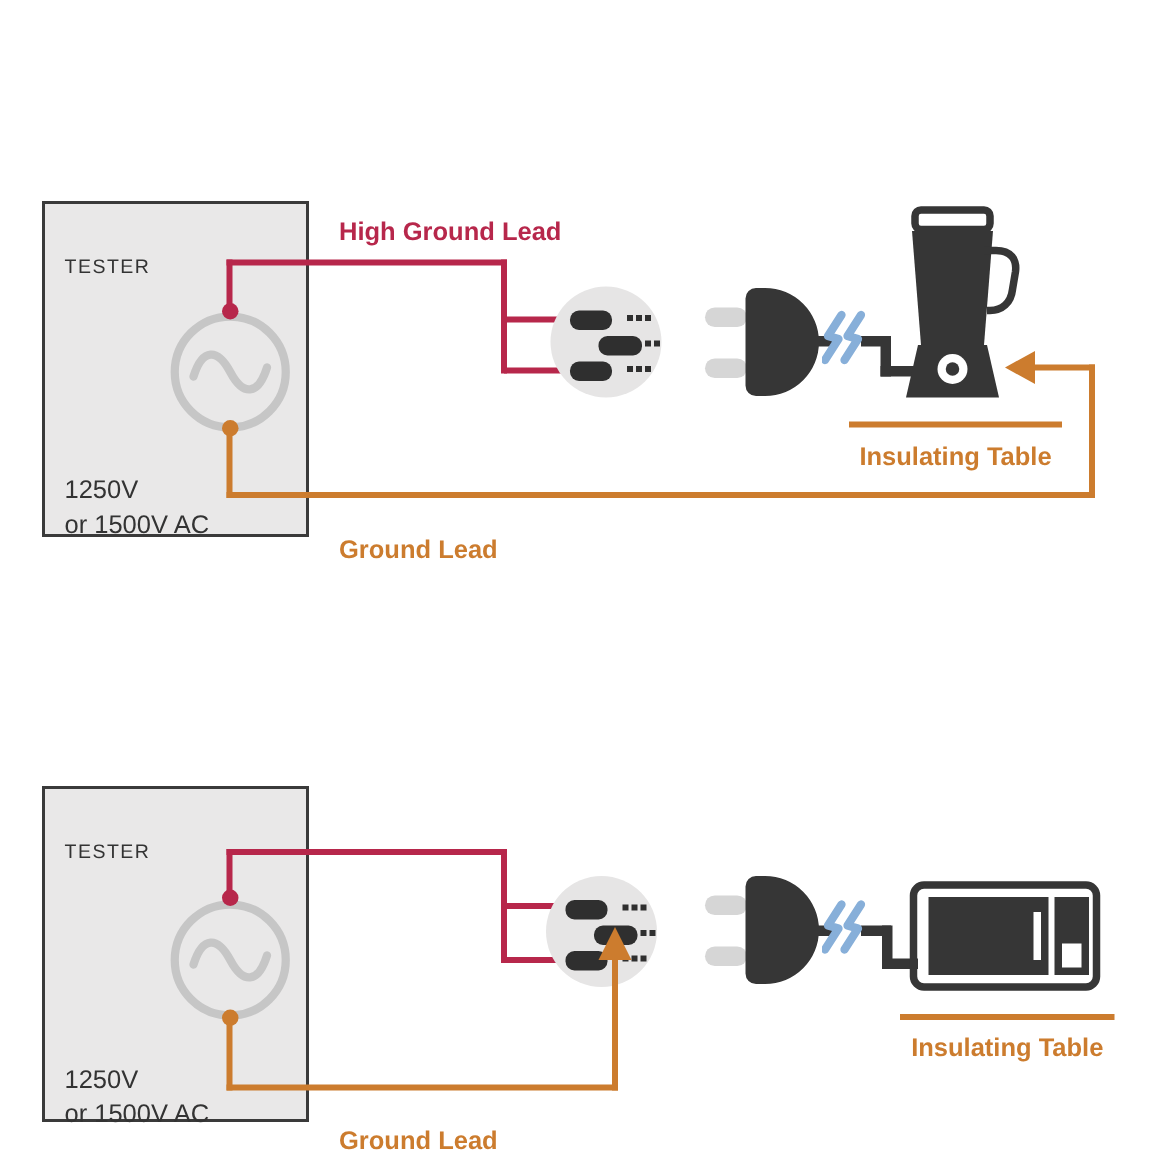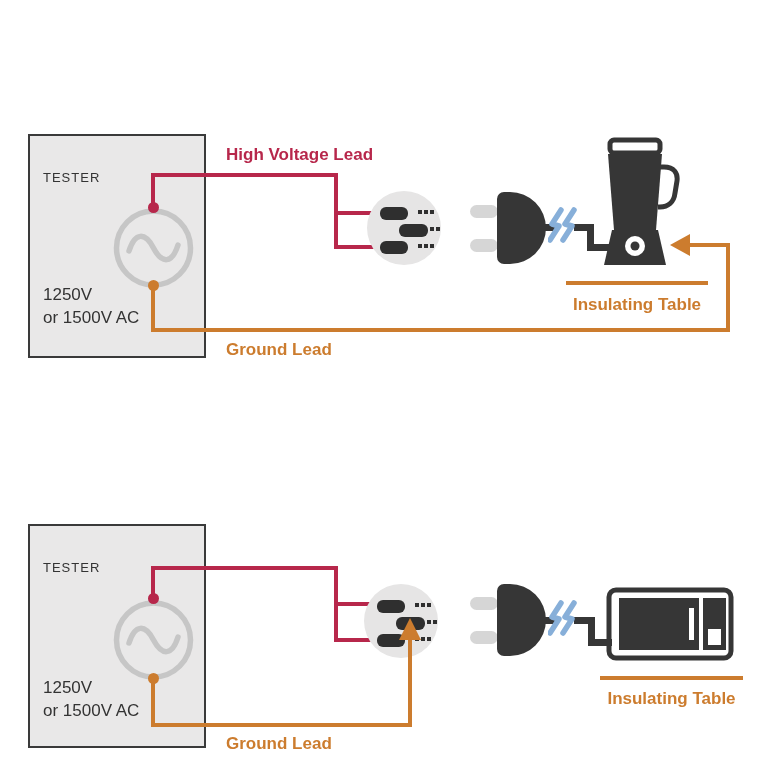--- a/index.html
+++ b/index.html
@@ -12,24 +12,24 @@
     --symbol-gray:#c6c6c6;
     --text-dark:#333333;
   }
   html,body{margin:0;padding:0;background:#fff;}
   .canvas{position:relative;width:768px;height:768px;background:#ffffff;overflow:hidden;
           font-family:"Liberation Sans",sans-serif;}
   .tester{position:absolute;width:178px;height:224px;background:var(--tester-fill);
           border:2px solid #3a3a3a;box-sizing:border-box;}
   .lbl{position:absolute;white-space:nowrap;}
   .tester-title{font-size:13px;letter-spacing:1px;color:var(--text-dark);}
-  .voltage{font-size:17px;color:var(--text-dark);line-height:23px;}
+  .voltage{font-size:17px;color:var(--text-dark);line-height:23px;margin-top:32px;}
   .lead-lbl{font-size:17px;font-weight:bold;}
   .red-lbl{color:var(--red);}
-  .orange-lbl{color:var(--orange);}
+  .orange-lbl{color:var(--orange);margin-top:17px;}
   .wire{position:absolute;}
   .wire-red{background:var(--red);}
   .wire-orange{background:var(--orange);}
   .wire-dark{background:var(--dark);}
   .dot{position:absolute;width:11px;height:11px;border-radius:50%;}
   .dot-red{background:var(--red);}
   .dot-orange{background:var(--orange);}
   .arrow-left{position:absolute;width:0;height:0;border-top:11px solid transparent;
               border-bottom:11px solid transparent;border-right:20px solid var(--orange);}
   .arrow-up{position:absolute;width:0;height:0;border-left:11px solid transparent;
@@ -59,21 +59,21 @@
     <div class="lbl voltage" style="left:43px;top:283px;">
       <div>1250V</div>
       <div>or 1500V AC</div>
     </div>
 
     <div class="wire wire-red" style="left:151px;top:173px;width:4px;height:34px;"></div>
     <div class="wire wire-red" style="left:151px;top:173px;width:187px;height:4px;"></div>
     <div class="wire wire-red" style="left:334px;top:173px;width:4px;height:76px;"></div>
     <div class="wire wire-red" style="left:336px;top:211px;width:46px;height:4px;"></div>
     <div class="wire wire-red" style="left:336px;top:245px;width:46px;height:4px;"></div>
-    <div class="lbl lead-lbl red-lbl" style="left:226px;top:145px;">High Voltage Lead</div>
+    <div class="lbl lead-lbl red-lbl" style="left:226px;top:145px;">High Ground Lead</div>
 
     <svg style="left:366px;top:190px;" width="76" height="76" viewBox="0 0 76 76">
       <circle cx="38" cy="38" r="37" fill="#e6e5e5"></circle>
       <rect x="14" y="17" width="28" height="13" rx="6" fill="#2f2f2f"></rect>
       <rect x="33" y="34" width="29" height="13" rx="6" fill="#2f2f2f"></rect>
       <rect x="14" y="51" width="28" height="13" rx="6" fill="#2f2f2f"></rect>
       <rect x="52" y="20" width="4" height="4" fill="#2f2f2f"></rect>
         <rect x="58" y="20" width="4" height="4" fill="#2f2f2f"></rect>
         <rect x="64" y="20" width="4" height="4" fill="#2f2f2f"></rect>
       <rect x="64" y="37" width="4" height="4" fill="#2f2f2f"></rect>

